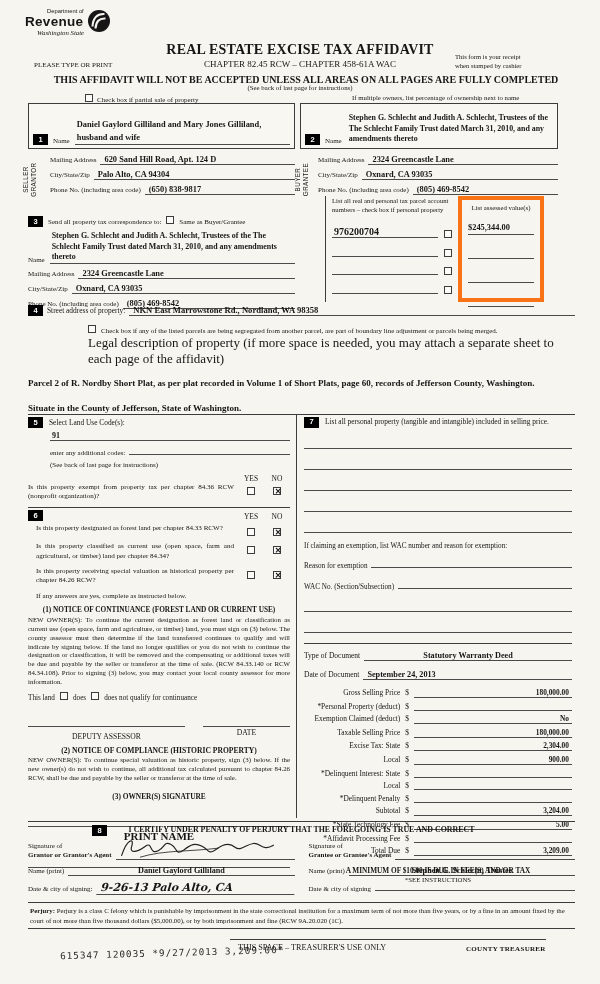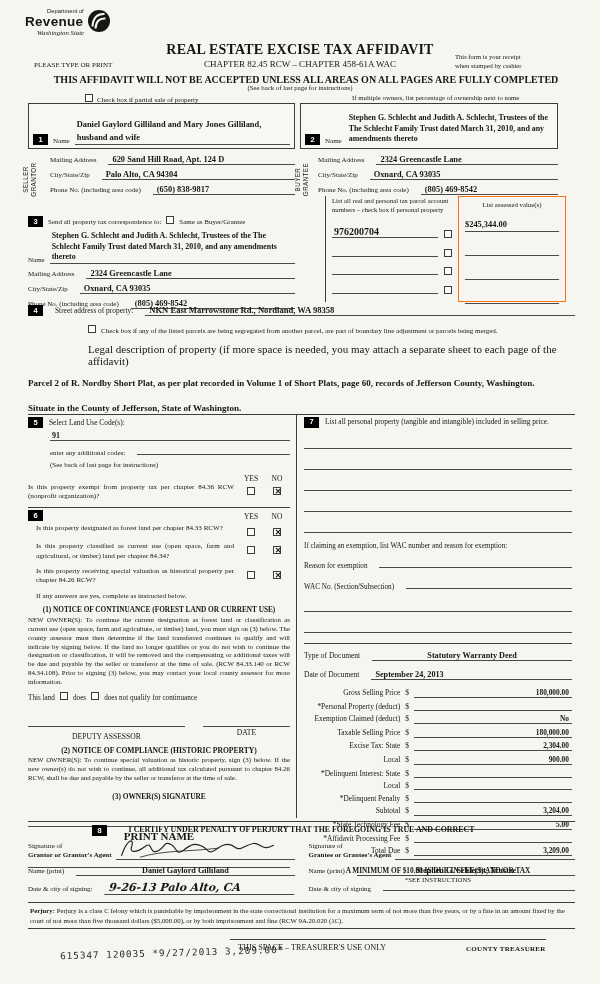--- a/index.html
+++ b/index.html
@@ -9,21 +9,21 @@
 .b{font-weight:bold}
 .i{font-style:italic}
 .ctr{text-align:center}
 .just{text-align:justify}
 .sans{font-family:"Liberation Sans",sans-serif}
 .mono{font-family:"DejaVu Sans Mono",monospace}
 .ln{border-bottom:1px solid #4a4a4a;min-height:10px}
 .cb{display:inline-block;width:8px;height:8px;border:1px solid #3c3c3c;position:relative;vertical-align:-1px;background:#fcfbf7;flex:none}
 .cb.checked::before{content:"\2715";position:absolute;left:0px;top:-1px;width:8px;font-size:8px;line-height:9px;font-weight:bold;text-align:center}
 .sq{display:inline-flex;align-items:center;justify-content:center;background:#000;color:#fff;width:15px;height:11px;font-size:7.5px;font-weight:bold;font-family:"Liberation Sans",sans-serif;flex:none}
-.fld{display:flex;align-items:baseline;gap:12px}
+.fld{display:flex;align-items:baseline;gap:4px}
 .fld .lab{white-space:nowrap}
 .fld .val{flex:1;border-bottom:1px solid #4a4a4a;font-weight:bold;padding:0 4px;min-height:10px}
 .vlab{position:absolute;width:44px;transform:rotate(-90deg);font-size:6.3px;line-height:1.2;letter-spacing:.4px;text-align:center;font-family:"Liberation Sans",sans-serif}
 .ynhead{display:flex;justify-content:flex-end;font-size:7.5px}
 .yncol{width:26px;text-align:center}
 .qrow{display:flex;align-items:flex-start}
 .qrow .qtext{flex:1;padding-right:4px;font-size:7.1px;line-height:1.3;text-align:justify}
 .qrow .qcb{width:26px;display:flex;justify-content:center;padding-top:4px}
 .mrow{display:flex;align-items:flex-start;justify-content:flex-end;margin-top:3.6px;font-size:7.4px}
 .mrow .md{margin:0 5px}
@@ -158,39 +158,39 @@
     </div>
     <div class="parline">
       <span class="ln"></span>
       <span class="cb"></span>
     </div>
     <div class="parline">
       <span class="ln"></span>
       <span class="cb"></span>
     </div>
   </div>
-  <div class="abs" style="left:458px;top:196px;width:108px;height:106px;border:1px solid #f97316;padding:4px 6px">
+  <div class="abs" style="left:458px;top:196px;width:86px;height:106px;border:4px solid #f97316;padding:4px 6px">
     <div class="ctr" style="font-size:6.8px">List assessed value(s)</div>
     <div class="b" style="font-size:8.4px;margin-top:12px;border-bottom:1px solid #4a4a4a;padding-bottom:2px">$245,344.00</div>
     <div class="ln" style="margin-top:14px"></div>
     <div class="ln" style="margin-top:14px"></div>
     <div class="ln" style="margin-top:14px"></div>
   </div>
 
   <div class="abs" style="left:28px;top:305px;width:547px">
     <div class="fld" style="font-size:7.4px">
       <span class="sq">4</span>
       <span class="lab">Street address of property:</span>
       <span class="val" style="font-size:8.6px;flex:1">NKN East Marrowstone Rd., Nordland, WA  98358</span>
     </div>
     <div style="display:flex;align-items:baseline;gap:5px;font-size:7px;margin-top:9px;margin-left:60px">
       <span class="cb"></span>
       <span>Check box if any of the listed parcels are being segregated from another parcel, are part of boundary line adjustment or parcels being merged.</span>
     </div>
-    <div style="font-size:11px;margin-top:8px;margin-left:60px">Legal description of property (if more space is needed, you may attach a separate sheet to each page of the affidavit)</div>
+    <div style="font-size:13px;margin-top:0;margin-left:60px">Legal description of property (if more space is needed, you may attach a separate sheet to each page of the affidavit)</div>
     <div class="b" style="font-size:9px;line-height:1.5;margin-top:10px">Parcel 2 of R. Nordby Short Plat, as per plat recorded in Volume 1 of Short Plats, page 60, records of Jefferson County, Washington.</div>
     <div class="b" style="font-size:9px;margin-top:12px;border-bottom:1px solid #3c3c3c;padding-bottom:1px">Situate in the County of Jefferson, State of Washington.</div>
   </div>
 
   <div class="abs" style="left:296px;top:414px;height:404px;border-left:1px solid #3c3c3c"></div>
 
   <div class="abs" style="left:28px;top:417px;width:262px">
     <div style="display:flex;align-items:baseline;gap:6px;font-size:7.4px">
       <span class="sq">5</span>
       <span>Select Land Use Code(s):</span>

